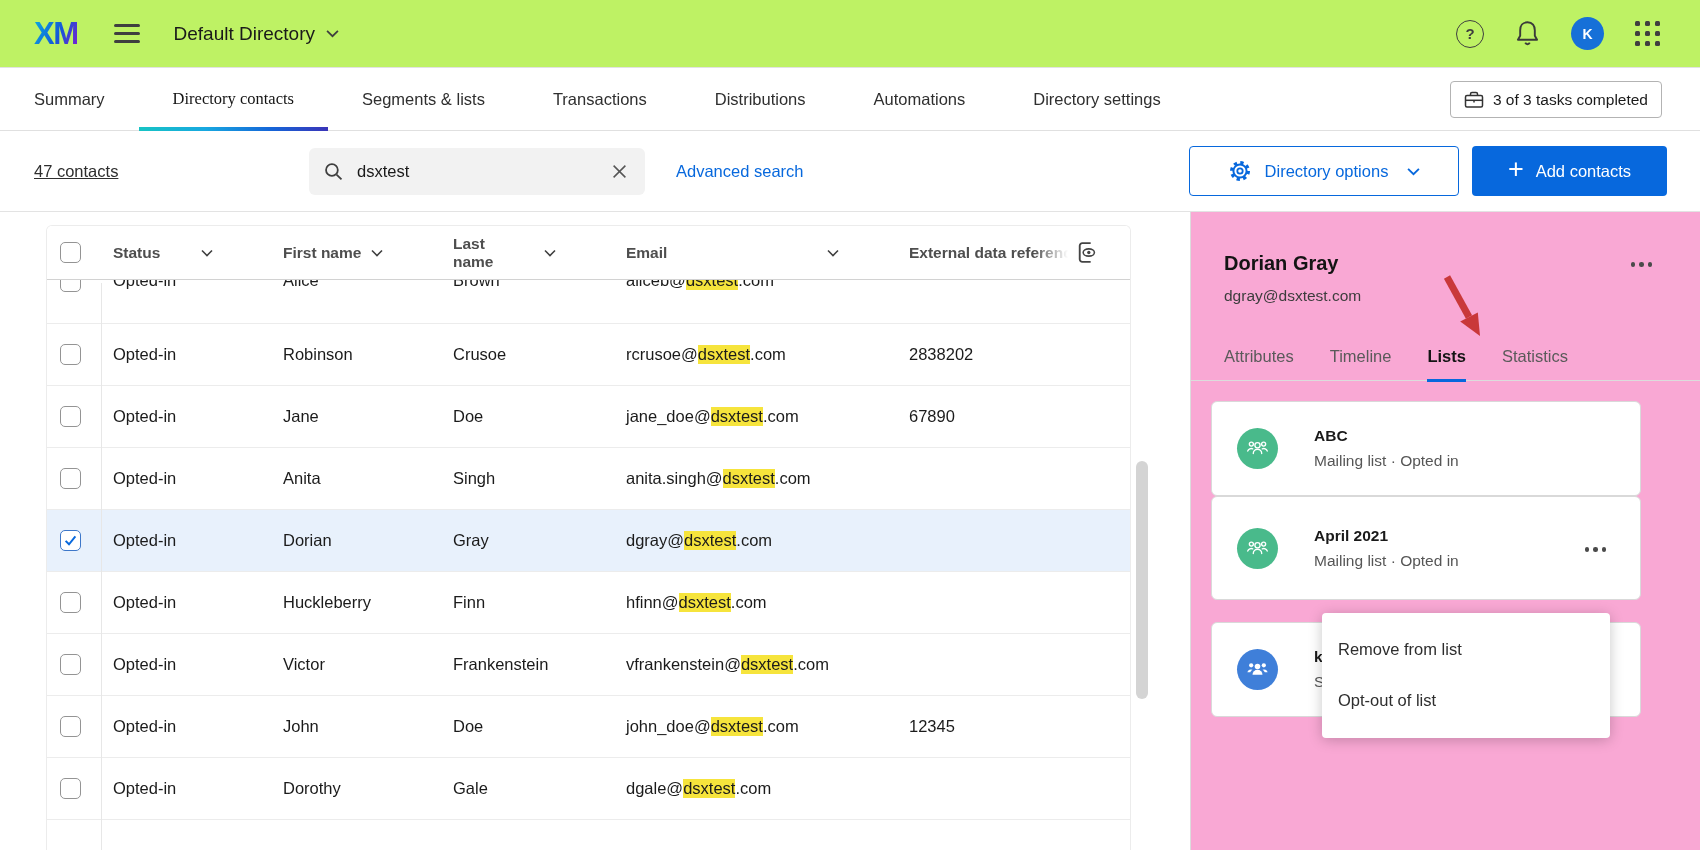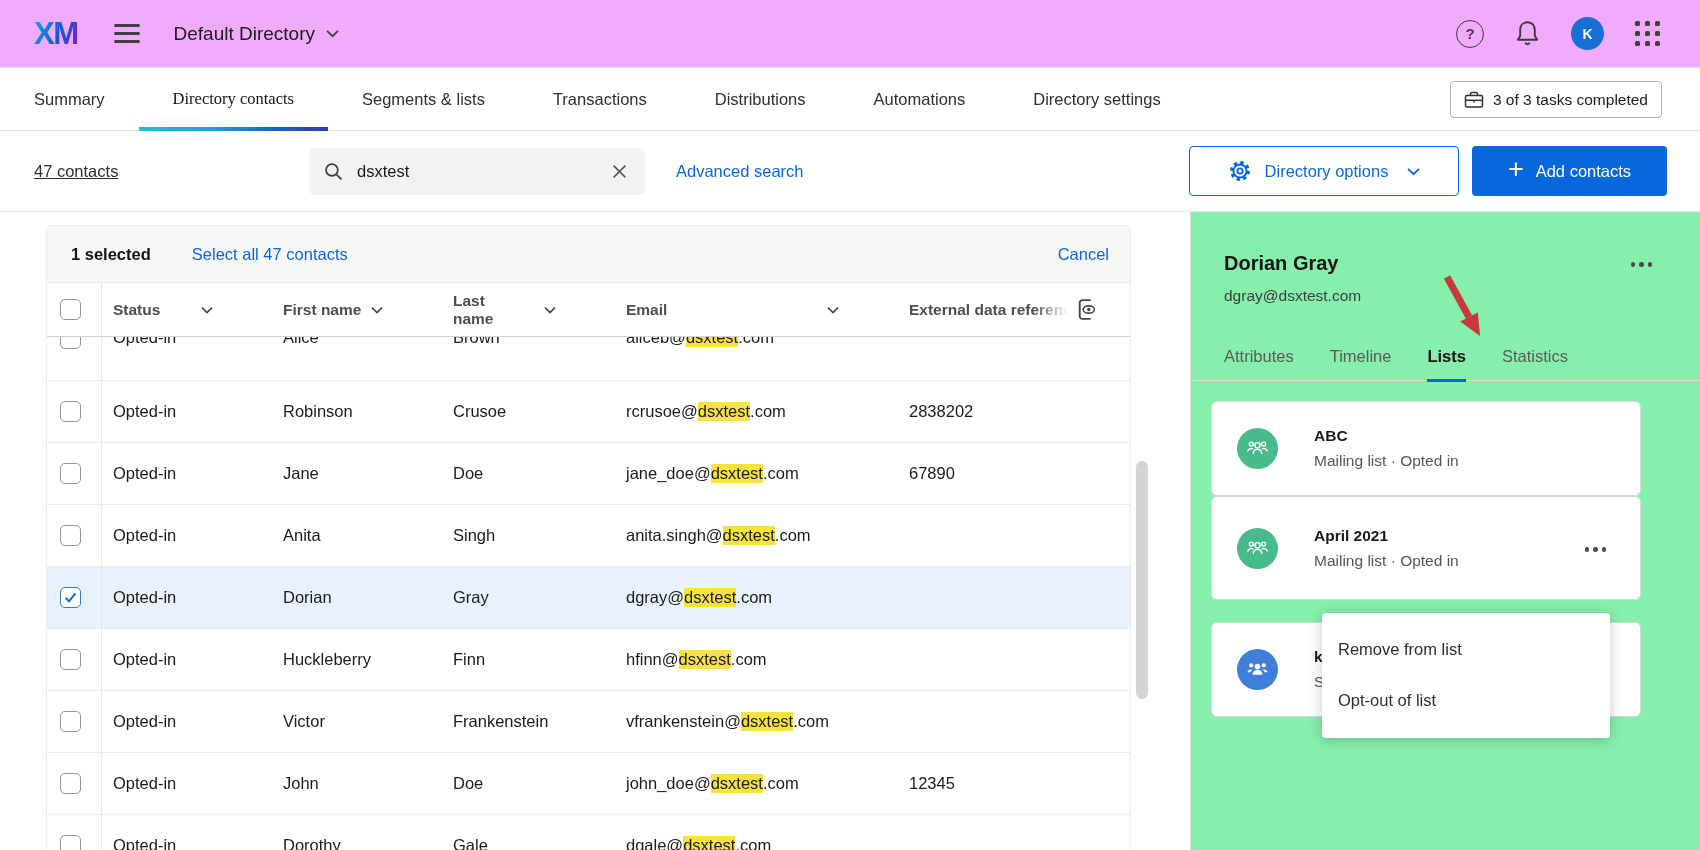--- a/index.html
+++ b/index.html
@@ -8,21 +8,21 @@
     position: relative;
     background: #fff;
     font-family: "Liberation Sans", sans-serif;
     color: #1a1a1a;
     overflow: hidden;
   }
 
   
   .topbar {
     position:absolute; left:0; top:0; width:1700px; height:68px;
-    background:#f0abfc; border-bottom:1px solid #e2e2e2;
+    background:#bef264; border-bottom:1px solid #e2e2e2;
     display:flex; align-items:center;
   }
   .xm-logo {
     margin-left:34px;
     font-size:31px; font-weight:800; letter-spacing:-1.5px;
     background:linear-gradient(115deg,#0aa7e0 5%,#1458d8 55%,#7a1fd0 95%);
     -webkit-background-clip:text; background-clip:text; color:transparent;
   }
   .hamburger { margin-left:36px; display:flex; flex-direction:column; gap:5px; cursor:pointer; }
   .hamburger i { display:block; width:26px; height:3px; border-radius:2px; background:#3f3f3f; }
@@ -128,21 +128,21 @@
     width:21px; height:21px; border:1.6px solid #949494; border-radius:5px;
     background:#fff; display:flex; align-items:center; justify-content:center; cursor:pointer;
   }
   .cb.checked { border-color:#3d77c9; }
 
   .scroll-thumb { position:absolute; left:1136px; top:461px; width:12px; height:238px; border-radius:6px; background:#d4d4d4; cursor:pointer; }
 
   
   .panel {
     position:absolute; left:1190px; top:212px; width:510px; height:638px;
-    background:#86efac; border-left:1px solid #dcdcdc;
+    background:#f9a8d4; border-left:1px solid #dcdcdc;
   }
   .panel-head { padding:40px 0 0 33px; position:relative; }
   .panel-title { font-size:20px; font-weight:700; color:#141414; }
   .panel-email { margin-top:12px; font-size:15.5px; color:#3d3d3d; }
   .dots-btn { display:flex; gap:4px; align-items:center; cursor:pointer; padding:6px 2px; }
   .dots-btn i { width:4.5px; height:4.5px; border-radius:50%; background:#4a4a4a; }
   .panel-head .dots-btn { position:absolute; right:46px; top:44px; }
 
   .ptabs { margin-top:42px; padding-left:33px; display:flex; gap:36px; border-bottom:1px solid #dcdcdc; }
   .ptab { padding-bottom:13px; font-size:16.5px; color:#5a5a5a; cursor:pointer; }
@@ -272,25 +272,20 @@
         <path d="M1 1.5L6 6.5L11 1.5" fill="none" stroke="#0768dd" stroke-width="1.7"></path>
       </svg>
   </button>
   <button class="add-contacts-btn">
     <span class="plus-glyph">+</span>
     <span>Add contacts</span>
   </button>
 </div>
 
 <div class="table-card">
-  <div class="selection-bar">
-    <span class="sel-count">1 selected</span>
-    <span class="sel-all">Select all 47 contacts</span>
-    <span class="sel-cancel">Cancel</span>
-  </div>
   <div class="thead">
     <div class="c-cb">
         <div class="cb"></div>
       </div>
     <div class="c-status">
       <span>Status</span>
       <span class="hdr-chev">
           <svg width="12" height="8" viewBox="0 0 12 8">
             <path d="M1 1.5L6 6.5L11 1.5" fill="none" stroke="currentColor" stroke-width="1.6"></path>
           </svg>

